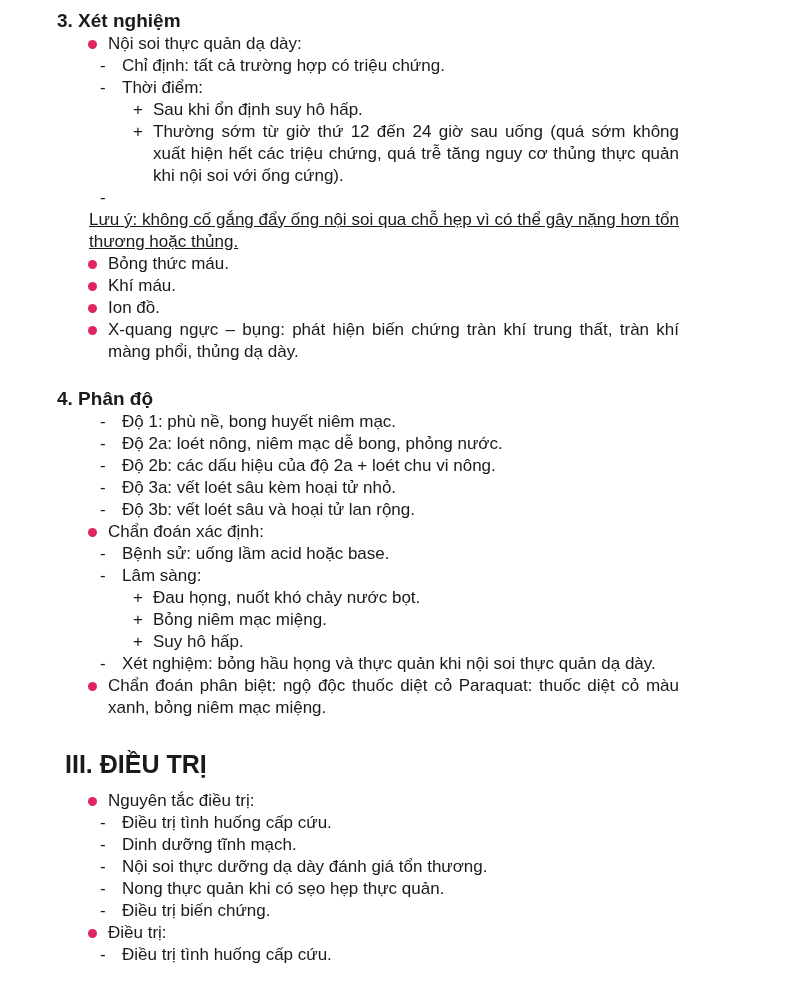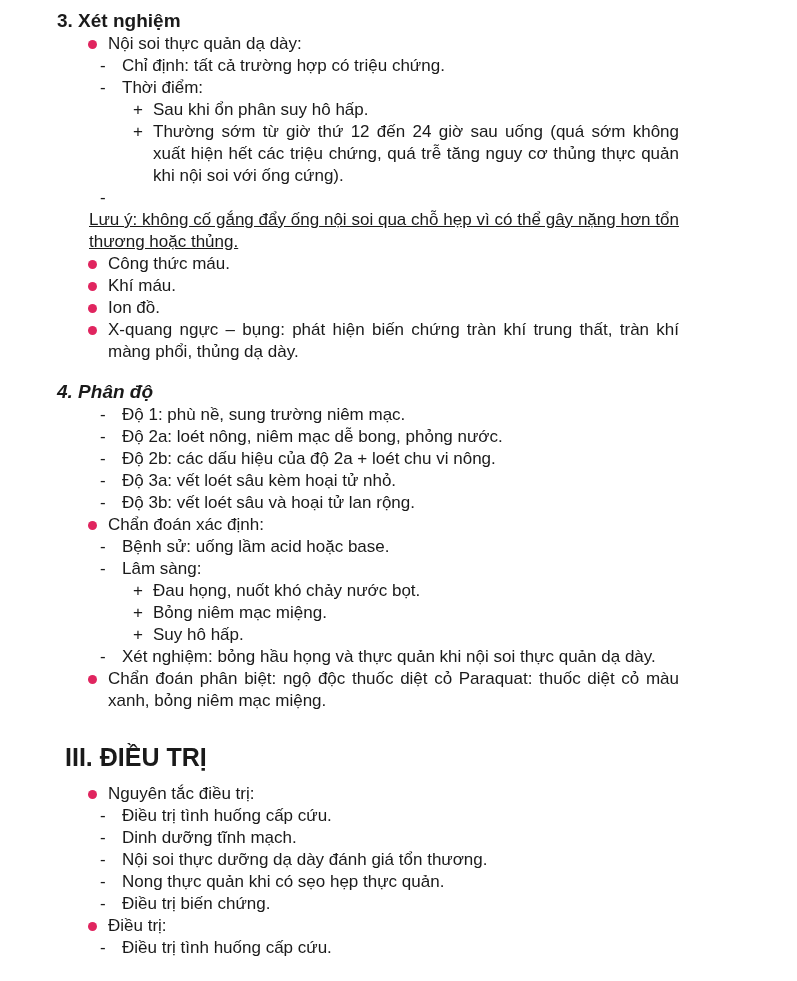--- a/index.html
+++ b/index.html
@@ -18,21 +18,21 @@
   }
   h2 {
     font-weight: bold;
     color: var(--text-color);
   }
   h2.h-sub {
     font-size: 19px;
     line-height: 25px;
     margin: 0 0 0 57px;
   }
-  section + section h2.h-sub { margin-top: 16px; font-style: italic; }
+  section + section h2.h-sub { margin-top: 23px; }
   h2.h-main {
     font-size: 25px;
     line-height: 30px;
     margin: 30px 0 11px 65px;
   }
   .item {
     display: flex;
     align-items: flex-start;
     font-size: 17px;
     line-height: 22px;
@@ -75,54 +75,54 @@
         <div class="item lvl-dash">
           <span class="marker">-</span>
           <p class="txt">Chỉ định: tất cả trường hợp có triệu chứng.</p>
         </div>
         <div class="item lvl-dash">
           <span class="marker">-</span>
           <p class="txt">Thời điểm:</p>
         </div>
         <div class="item lvl-plus">
           <span class="marker">+</span>
-          <p class="txt">Sau khi ổn phân suy hô hấp.</p>
+          <p class="txt">Sau khi ổn định suy hô hấp.</p>
         </div>
         <div class="item lvl-plus">
           <span class="marker">+</span>
           <p class="txt">Thường sớm từ giờ thứ 12 đến 24 giờ sau uống (quá sớm không xuất hiện hết các triệu chứng, quá trễ tăng nguy cơ thủng thực quản khi nội soi với ống cứng).</p>
         </div>
         <div class="item lvl-dash">
           <span class="marker">-</span>
         </div>
         <div class="item lvl-none">
           <p class="txt">Lưu ý: không cố gắng đẩy ống nội soi qua chỗ hẹp vì có thể gây nặng hơn tổn thương hoặc thủng.</p>
         </div>
         <div class="item lvl-bullet">
           <span class="marker"><span class="dot"></span></span>
-          <p class="txt">Công thức máu.</p>
+          <p class="txt">Bỏng thức máu.</p>
         </div>
         <div class="item lvl-bullet">
           <span class="marker"><span class="dot"></span></span>
           <p class="txt">Khí máu.</p>
         </div>
         <div class="item lvl-bullet">
           <span class="marker"><span class="dot"></span></span>
           <p class="txt">Ion đồ.</p>
         </div>
         <div class="item lvl-bullet">
           <span class="marker"><span class="dot"></span></span>
           <p class="txt">X-quang ngực – bụng: phát hiện biến chứng tràn khí trung thất, tràn khí màng phổi, thủng dạ dày.</p>
         </div>
       </section>
       <section>
         <h2 class="h-sub">4. Phân độ</h2>
         <div class="item lvl-dash">
           <span class="marker">-</span>
-          <p class="txt">Độ 1: phù nề, sung trường niêm mạc.</p>
+          <p class="txt">Độ 1: phù nề, bong huyết niêm mạc.</p>
         </div>
         <div class="item lvl-dash">
           <span class="marker">-</span>
           <p class="txt">Độ 2a: loét nông, niêm mạc dễ bong, phỏng nước.</p>
         </div>
         <div class="item lvl-dash">
           <span class="marker">-</span>
           <p class="txt">Độ 2b: các dấu hiệu của độ 2a + loét chu vi nông.</p>
         </div>
         <div class="item lvl-dash">

